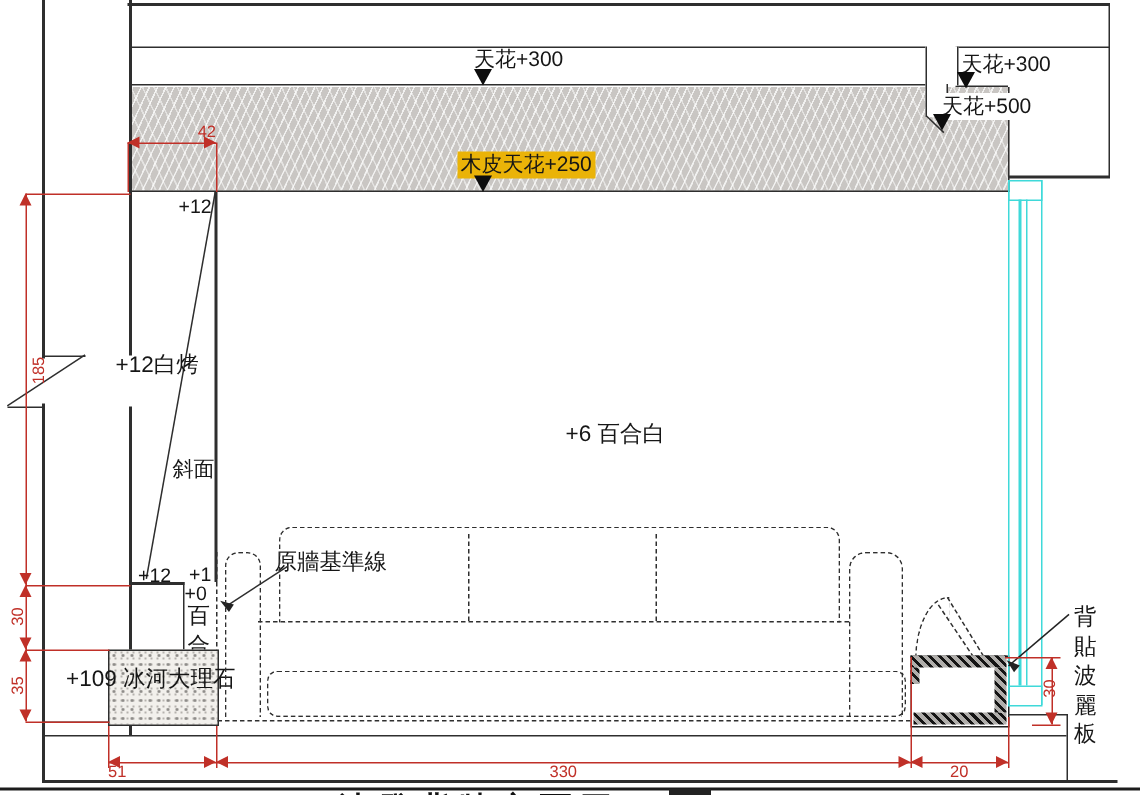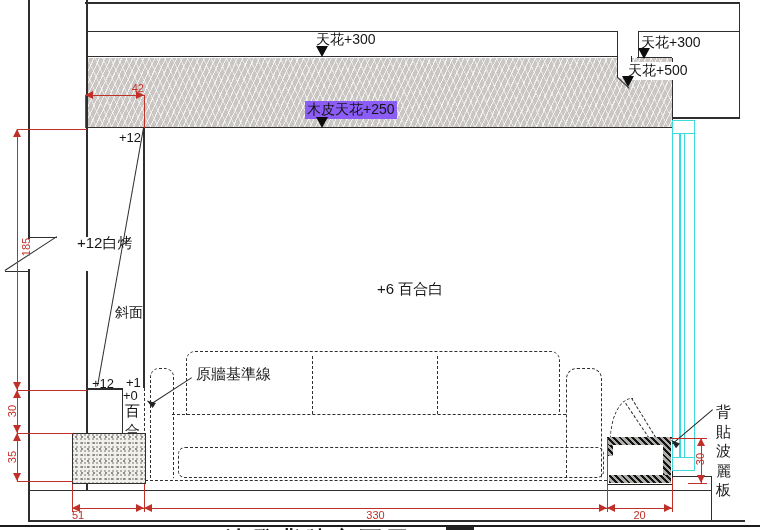--- a/index.html
+++ b/index.html
@@ -54,45 +54,46 @@
   <div class="hatch" style="left:87.5px;top:58px;width:584.5px;height:69px;border-bottom:1.6px solid #2e2e2e;border-right:1.6px solid #2e2e2e"></div>
 
   <div style="position:absolute;left:616.5px;top:31px;width:20px;height:26px;background:#fff;border-left:1.2px solid #2e2e2e;border-right:1.2px solid #2e2e2e"></div>
   <div style="position:absolute;left:616.5px;top:56px;width:13px;height:22px;background:#fff;border-left:1.2px solid #2e2e2e;border-right:1.2px solid #2e2e2e"></div>
   <div class="ln rot" style="left:617.5px;top:77px;width:16px;height:1.2px;transform:rotate(43.7deg)"></div>
 
   <div class="ln" style="left:672px;top:117px;width:68px;height:1.6px"></div>
 
   <div class="t" style="left:316px;top:31px">天花+300</div>
   <div class="tri" style="left:316px;top:46px"></div>
-  <div class="t" style="left:305px;top:101px;background:#8b5cf6;padding:0 2px">木皮天花+250</div>
+  <div class="t" style="left:305px;top:101px;background:#eab308;padding:0 2px">木皮天花+250</div>
   <div class="tri" style="left:316px;top:117px"></div>
   <div class="t" style="left:641px;top:34px">天花+300</div>
   <div class="tri" style="left:638px;top:48px"></div>
   <div class="t" style="left:627px;top:62px;background:#fff;padding:0 1px">天花+500</div>
   <div class="tri" style="left:622px;top:76px"></div>
 
   <div class="ln" style="left:143px;top:128px;width:1.5px;height:260px"></div>
   <div class="ln rot" style="left:144px;top:128px;width:262px;height:1.3px;transform:rotate(100.1deg)"></div>
   <div class="ln" style="left:86px;top:388px;width:37px;height:1.5px"></div>
   <div class="ln" style="left:121.5px;top:388px;width:1.5px;height:45px"></div>
   <div class="t" style="left:119px;top:130px;font-size:13px">+12</div>
   <div class="t" style="left:77px;top:234px;font-size:15px">+12白烤</div>
   <div class="t" style="left:115px;top:304px">斜面</div>
   <div class="t" style="left:92px;top:376px;font-size:13px">+12</div>
   <div class="t" style="left:126px;top:375px;font-size:13px">+1</div>
   <div class="t" style="left:123px;top:388px;font-size:13px">+0</div>
   <div class="vt" style="left:124px;top:401px">百合白</div>
 
   <div class="dl" style="left:144px;top:368px;height:113px"></div>
-  <div class="t" style="left:196px;top:365px;font-size:15px">原牆基準線</div>
+  <div class="t" style="left:183px;top:365px;font-size:15px">原牆基準線</div>
   <div class="ln rot" style="left:192px;top:378px;width:48px;height:1.2px;transform:rotate(147deg)"></div>
   <div style="position:absolute;left:146px;top:400px;width:0;height:0;border-top:3px solid transparent;border-bottom:3px solid transparent;border-right:9px solid #222;transform:rotate(33deg)"></div>
 
   <div class="stip" style="left:72px;top:432.5px;width:72px;height:49px;border:1.6px solid #2e2e2e"></div>
+  <div class="t" style="left:44px;top:443px;font-size:15px">+109 冰河大理石</div>
 
   <div class="t" style="left:377px;top:280px;font-size:15px">+6 百合白</div>
 
   <div class="sofa" style="left:186px;top:351px;width:372px;height:63px;border-bottom:none;border-radius:9px 9px 0 0"></div>
   <div class="dl" style="left:311.5px;top:356px;height:58px"></div>
   <div class="dl" style="left:436.5px;top:356px;height:58px"></div>
   <div class="dt" style="left:172px;top:414px;width:394px"></div>
   <div class="sofa" style="left:150px;top:368px;width:22px;height:109px;border-bottom:none;border-radius:9px 9px 0 0"></div>
   <div class="sofa" style="left:566px;top:368px;width:34px;height:109px;border-bottom:none;border-radius:11px 11px 0 0"></div>
   <div class="sofa" style="left:178px;top:447px;width:424px;height:29px;border-radius:7px"></div>

